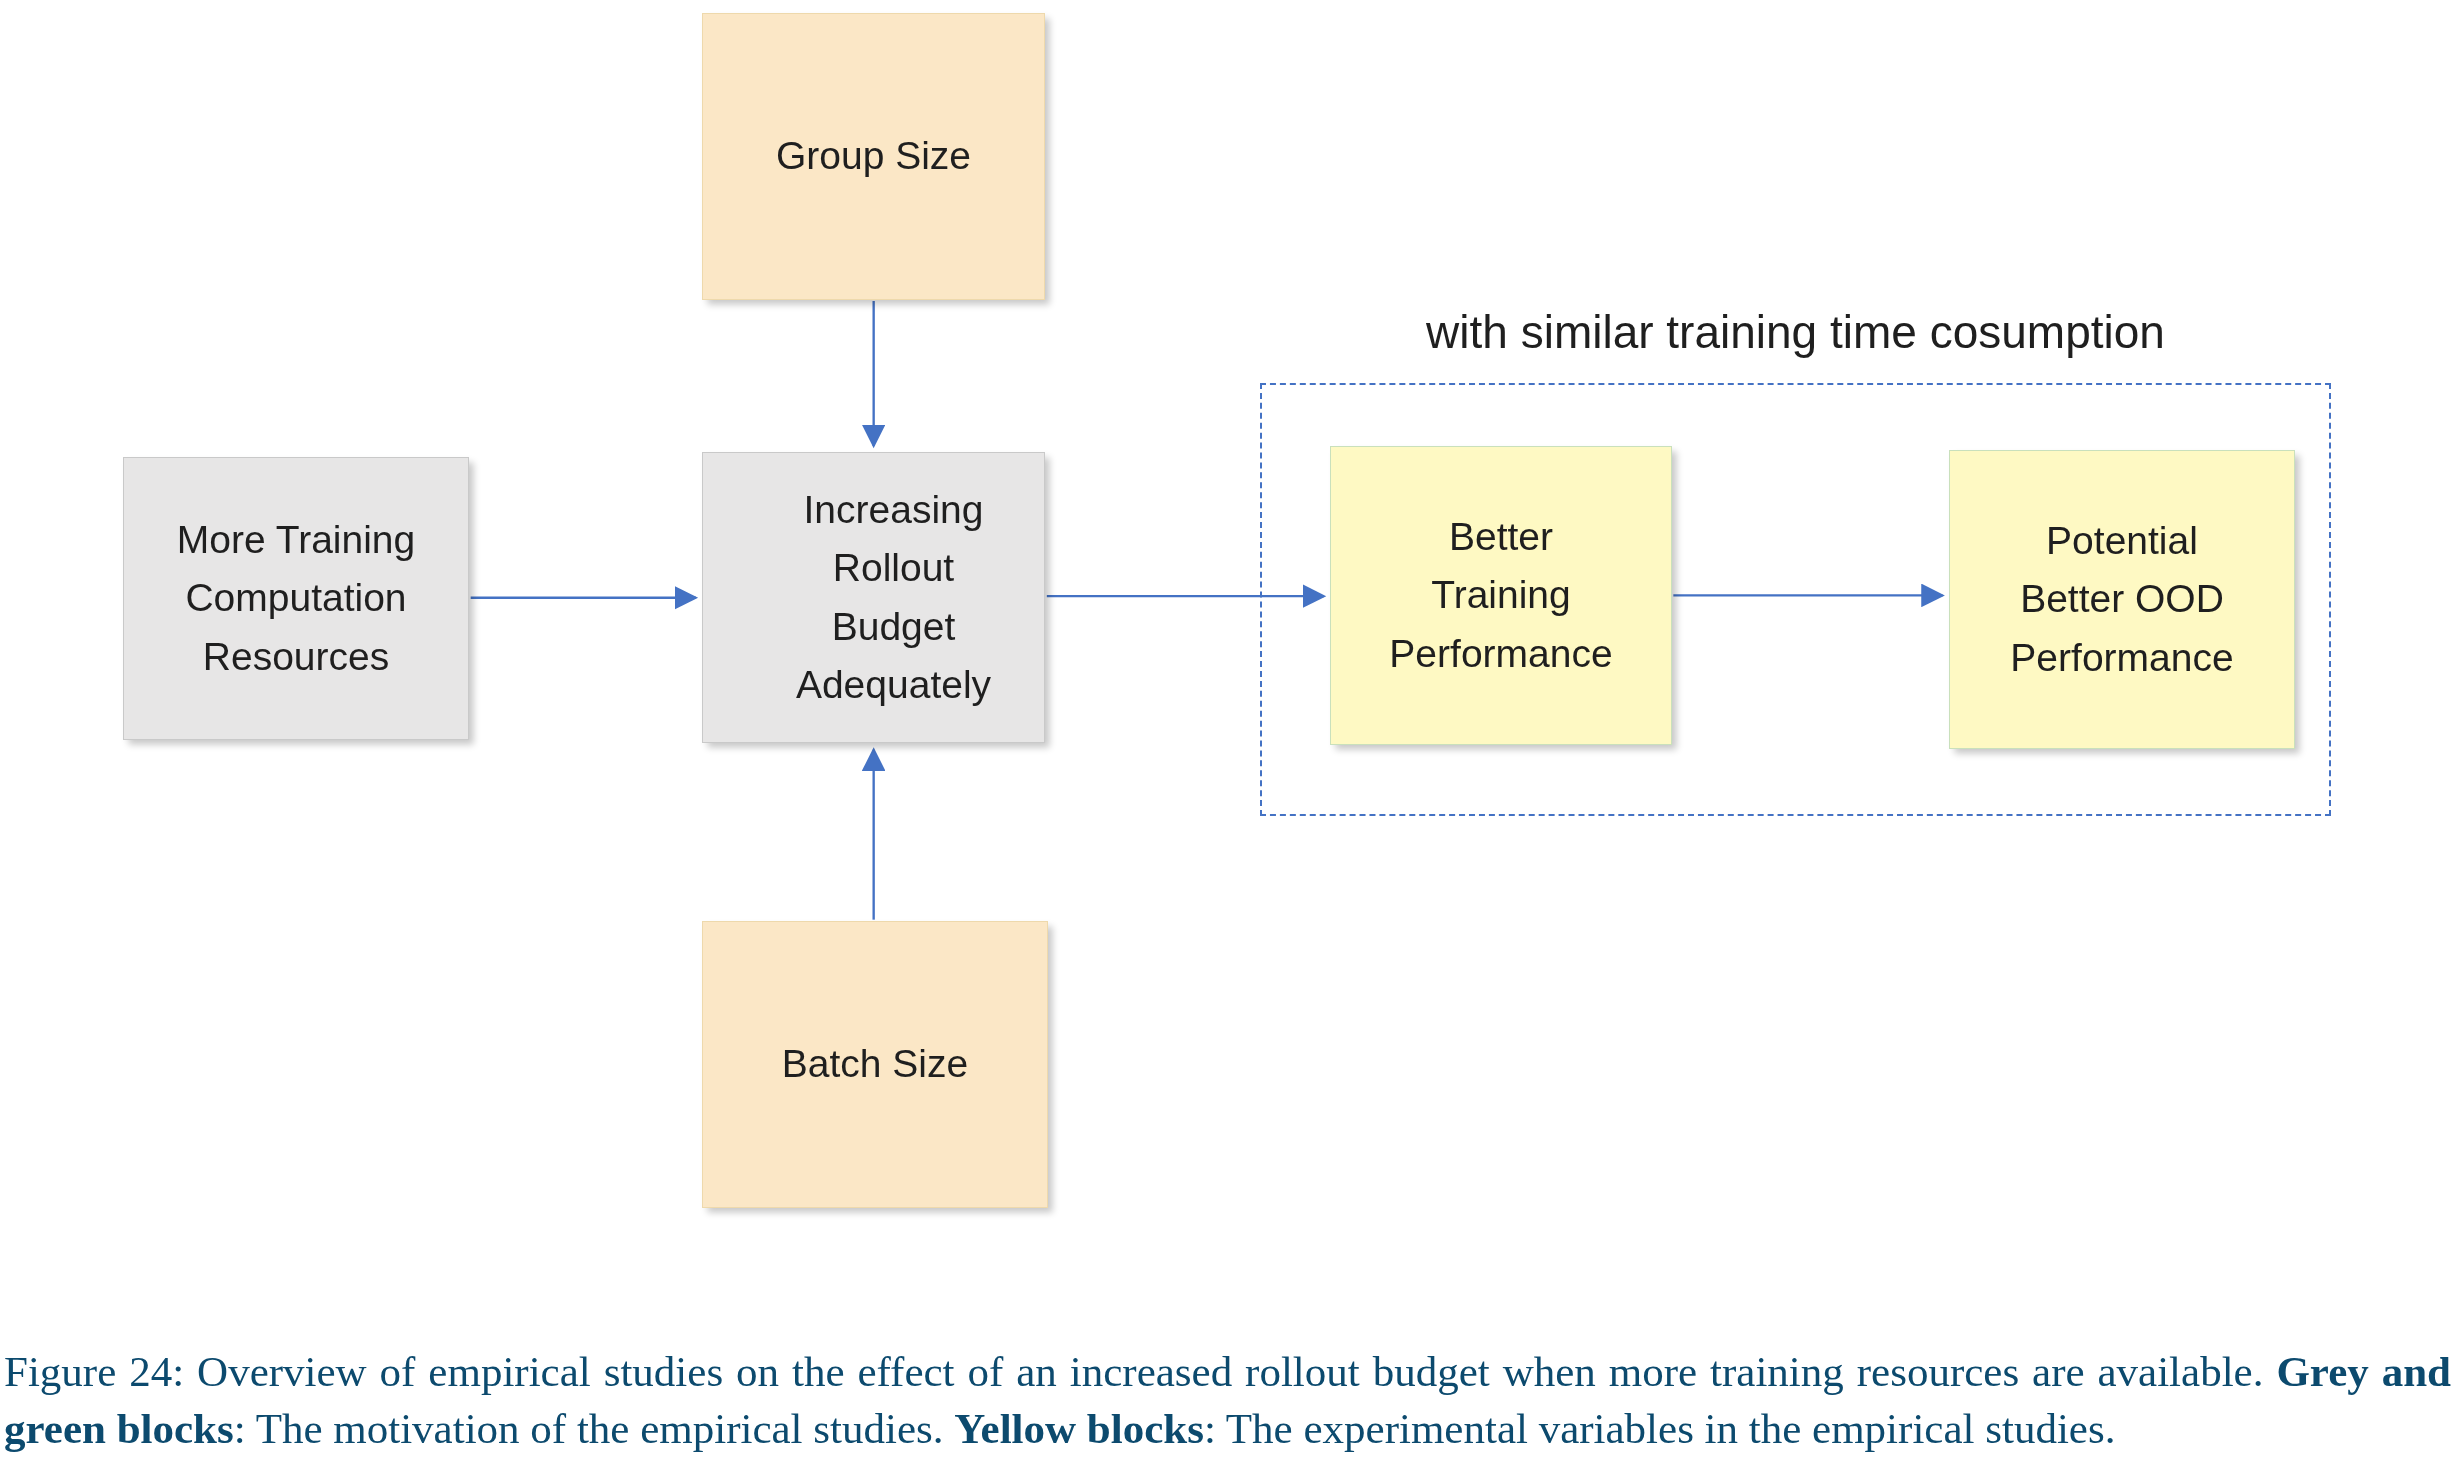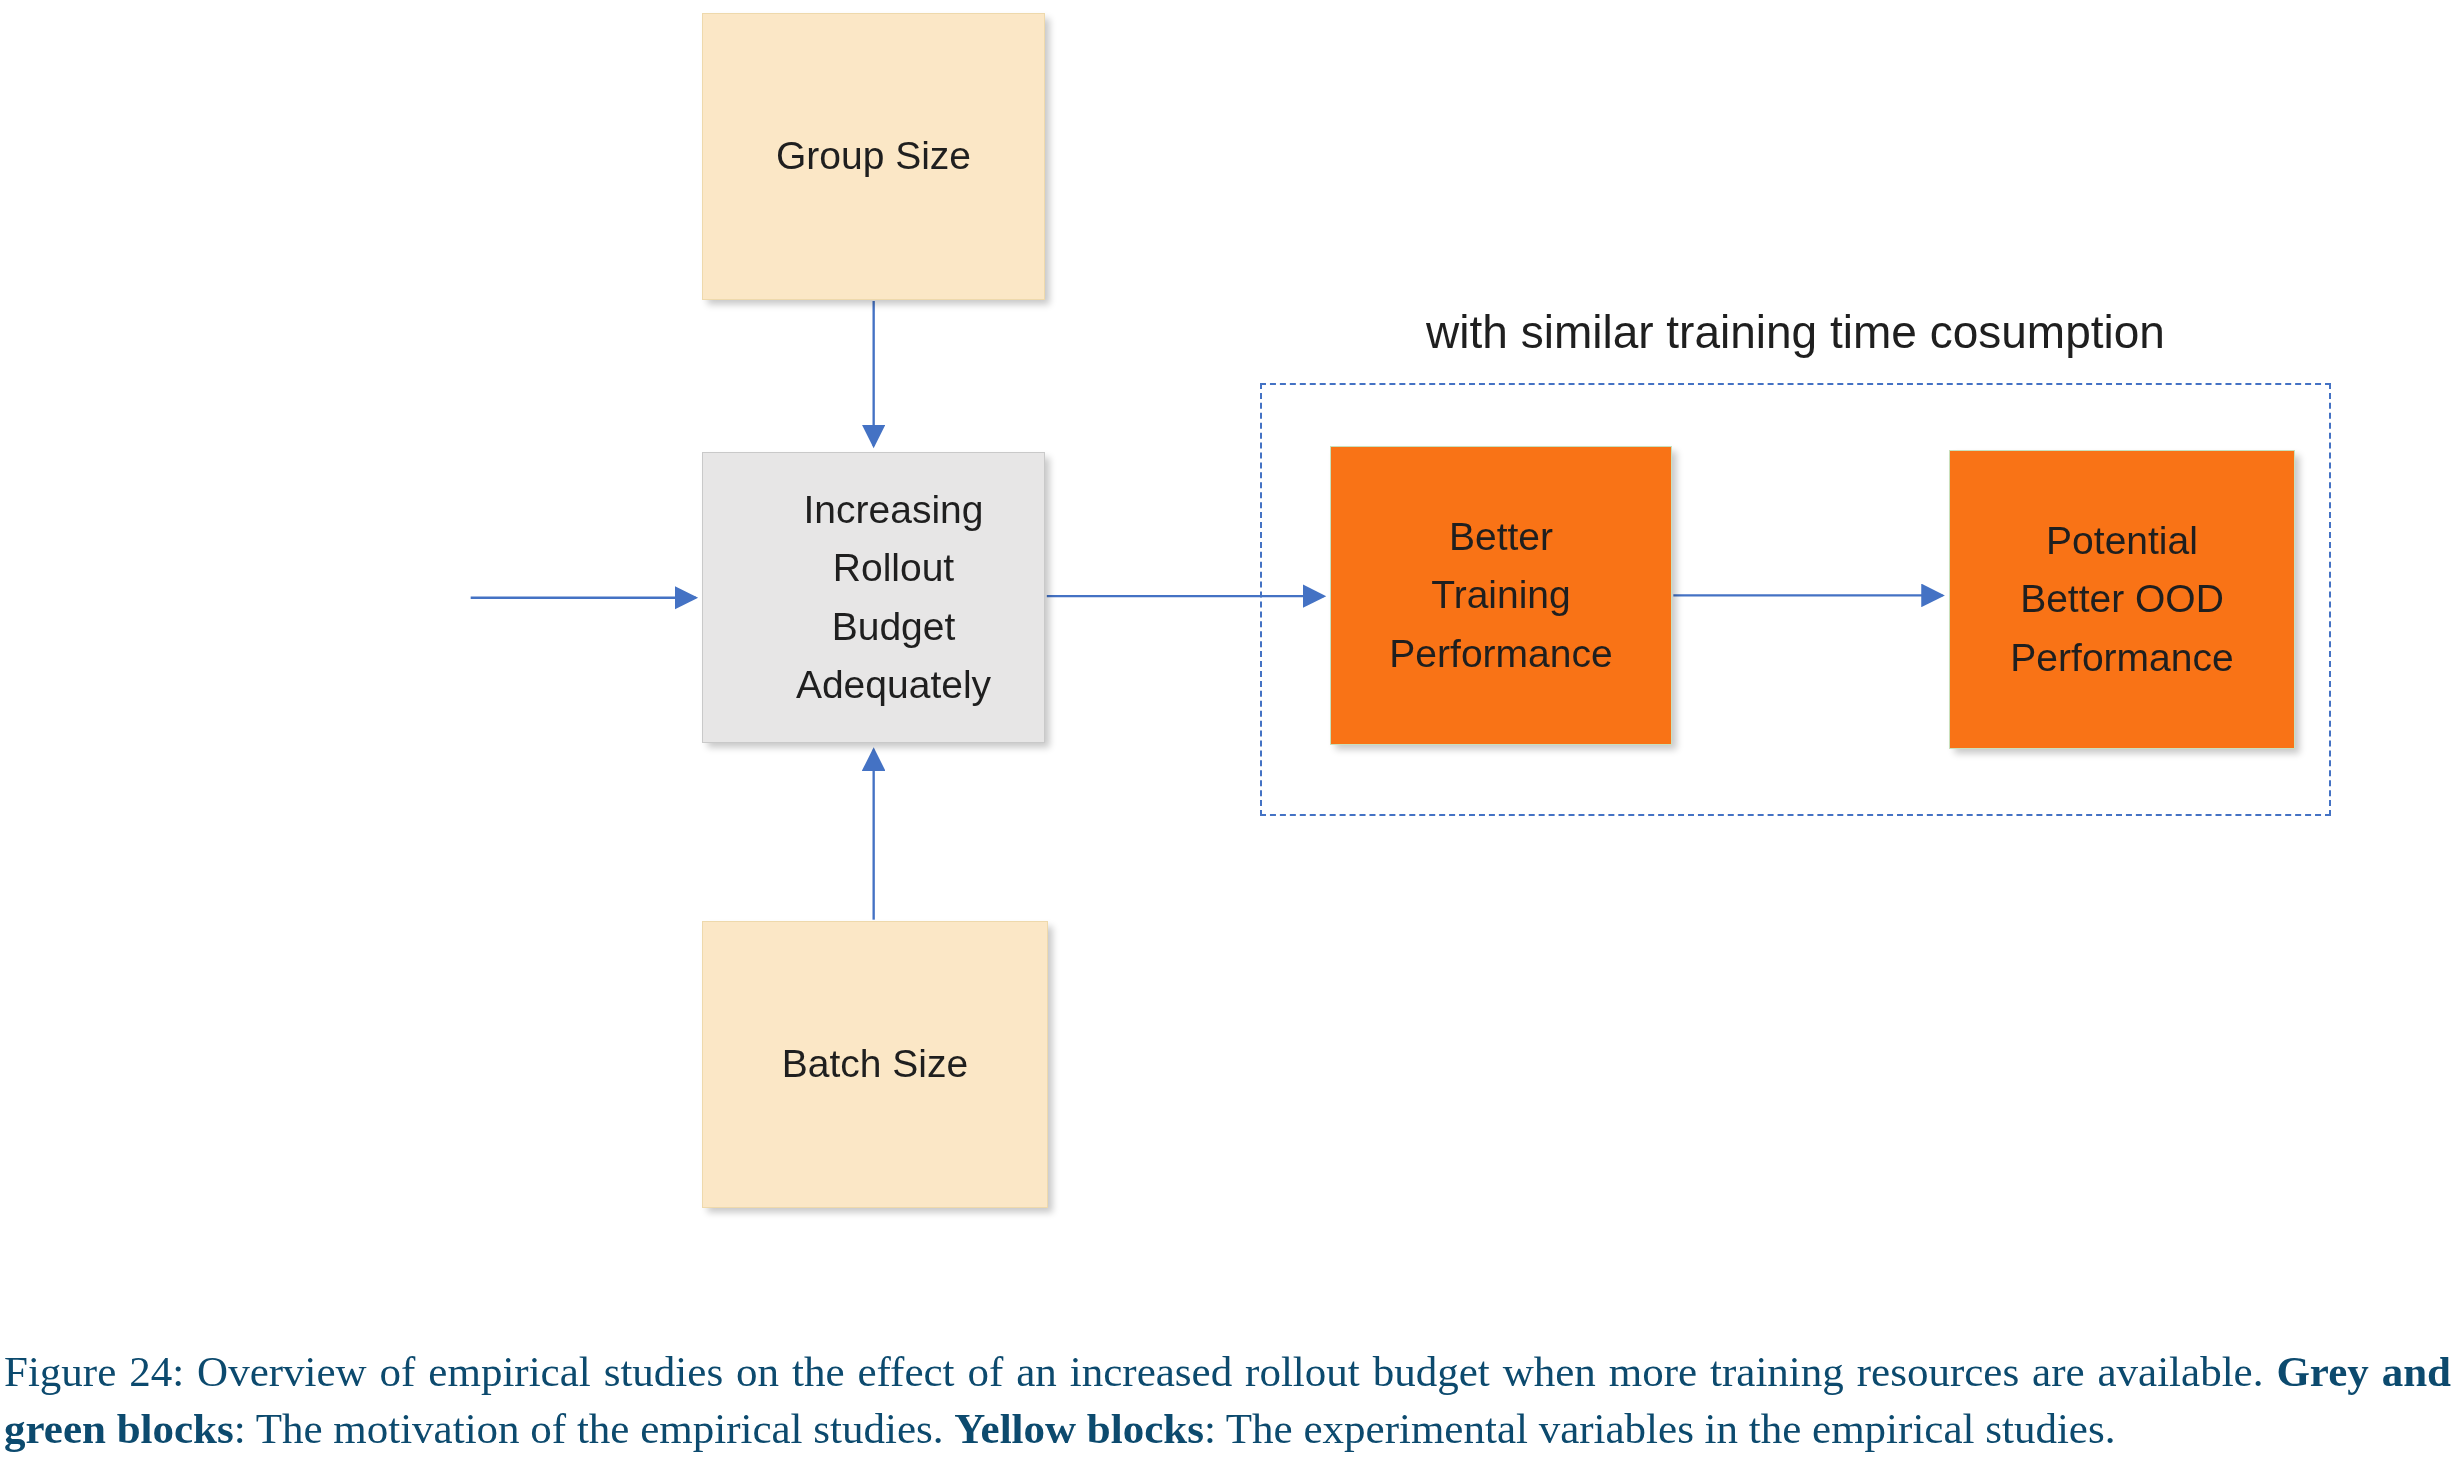--- a/index.html
+++ b/index.html
@@ -31,21 +31,21 @@
   .box-yellow {
     background: #fbe7c6;
     border: 1.6px solid #eed9ac;
     align-items: center;
   }
   .box-grey {
     background: #e7e6e6;
     border: 1.6px solid #c9c9c9;
   }
   .box-green {
-    background: #f97316;
+    background: #fef9c3;
     border: 1.6px solid #c9e0bc;
   }
   #box-group-size   { left: 702px;  top: 12.6px;   width: 343px; height: 287px; }
   #box-more-training{ left: 123px;  top: 457px;  width: 346px; height: 283px; }
   #box-increasing   { left: 702px;  top: 452px;  width: 343px; height: 291px; padding-left: 40px; }
   #box-better       { left: 1330px; top: 446px;  width: 342px; height: 299px; }
   #box-potential    { left: 1949px; top: 450px;  width: 346px; height: 299px; }
   #box-batch-size   { left: 702px;  top: 921px; width: 346px; height: 287px; }
 
   #dashed-group {
@@ -107,20 +107,25 @@
     <line x1="598" y1="759" x2="884" y2="759" stroke="#4472c4" stroke-width="3" marker-end="url(#arrowhead)"></line>
     <line x1="1330" y1="757" x2="1682" y2="757" stroke="#4472c4" stroke-width="3" marker-end="url(#arrowhead)"></line>
     <line x1="2126" y1="756" x2="2468" y2="756" stroke="#4472c4" stroke-width="3" marker-end="url(#arrowhead)"></line>
     <line x1="1110" y1="1168" x2="1110" y2="952" stroke="#4472c4" stroke-width="3" marker-end="url(#arrowhead)"></line>
   </svg>
 
   <div id="box-group-size" class="box box-yellow">
     <span>Group Size</span>
   </div>
 
+  <div id="box-more-training" class="box box-grey">
+    <span>More Training
+Computation
+Resources</span>
+  </div>
 
   <div id="box-increasing" class="box box-grey">
     <span>Increasing
 Rollout
 Budget
 Adequately</span>
   </div>
 
   <div id="box-better" class="box box-green">
     <span>Better

